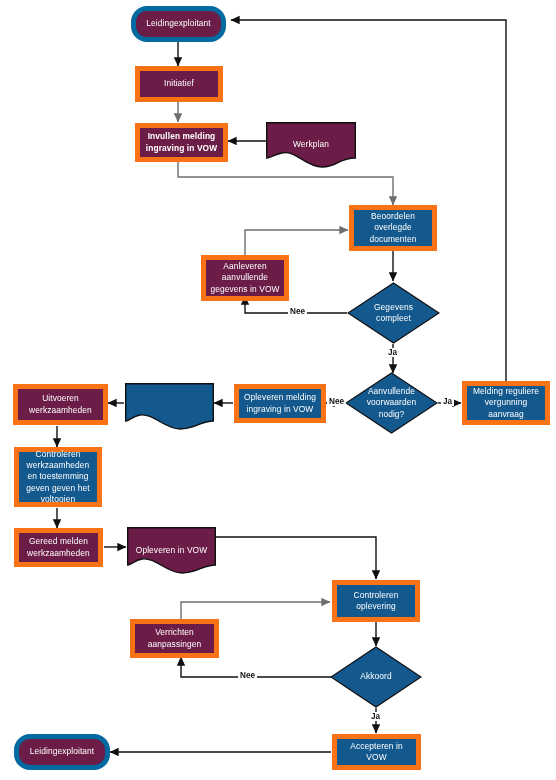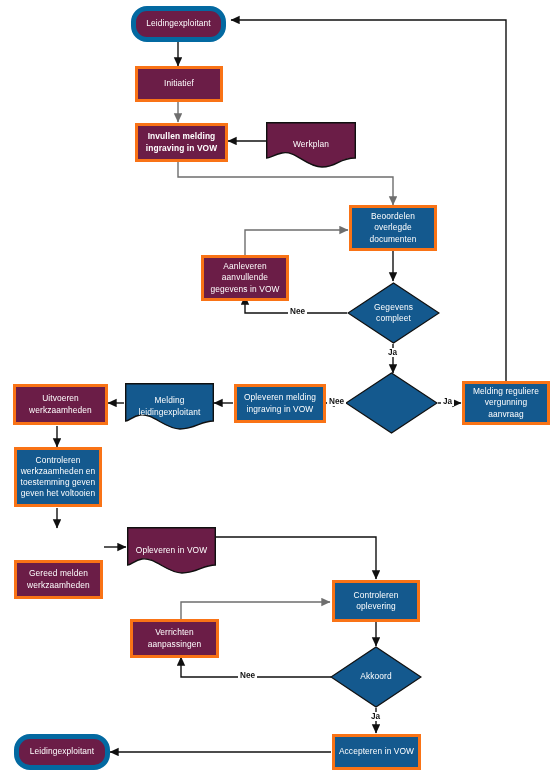--- a/index.html
+++ b/index.html
@@ -15,21 +15,21 @@
     box-sizing:border-box;
     display:flex;align-items:center;justify-content:center;
     text-align:center;
     color:#ffffff;
     font-size:8.4px;
     line-height:1.32;
     letter-spacing:.1px;
     padding:2px 3px;
     z-index:5;
   }
-  .node.proc{border:3px solid #f97316;text-align:center;}
+  .node.proc{border:5px solid #f97316;text-align:center;}
   .node.purple{background:#6B1D47;}
   .node.blue{background:#14598E;}
   .node.term{border-radius:16px;border:5px solid #0369a1;}
   .node.doc{background:transparent;border:none;padding:0;}
   .node.doc .doclabel{position:relative;z-index:2;width:100%;padding:0 4px;box-sizing:border-box;}
   .node.doc svg{position:absolute;left:0;top:0;width:100%;height:100%;z-index:1;}
   .node.dia{background:transparent;border:none;}
   .node.dia svg{position:absolute;left:0;top:0;width:100%;height:100%;z-index:1;}
   .node.dia .dialabel{position:relative;z-index:2;width:86%;}
   .edgelabel{
@@ -136,46 +136,46 @@
   <svg viewBox="0 0 93 62" preserveAspectRatio="none">
     <path d="M46.5,1 L92,31 L46.5,61 L1,31 Z" fill="#14598E" stroke="#101010" stroke-width="1.3"></path>
   </svg>
   <span class="dialabel">Gegevens compleet</span>
 </div>
 
 <div class="node dia" style="left:345px;top:372px;width:93px;height:62px;">
   <svg viewBox="0 0 93 62" preserveAspectRatio="none">
     <path d="M46.5,1 L92,31 L46.5,61 L1,31 Z" fill="#14598E" stroke="#101010" stroke-width="1.3"></path>
   </svg>
+  <span class="dialabel">Aanvullende voorwaarden nodig?</span>
 </div>
 
 <div class="node proc blue" style="left:462px;top:381px;width:88px;height:44px;">
   <span>Melding reguliere vergunning aanvraag</span>
 </div>
 
 <div class="node proc blue" style="left:234px;top:384px;width:92px;height:39px;">
   <span>Opleveren melding ingraving in VOW</span>
 </div>
 
 <div class="node doc" style="left:125px;top:383px;width:89px;height:47px;">
   <svg viewBox="0 0 89 47" preserveAspectRatio="none">
     <path d="M0.7,0.7 L88.3,0.7 L88.3,38 C76,38 70,46 55,46 C40,46 28,30 15,32 C8,33 4,38 0.7,38 Z" fill="#14598E" stroke="#101010" stroke-width="1.4"></path>
   </svg>
-  <span class="doclabel">Melding leidingexploitant</span>
 </div>
 
 <div class="node proc purple" style="left:13px;top:384px;width:95px;height:41px;">
   <span>Uitvoeren werkzaamheden</span>
 </div>
 
 <div class="node proc blue" style="left:14px;top:447px;width:88px;height:60px;">
   <span>Controleren werkzaamheden en toestemming geven geven het voltooien</span>
 </div>
 
-<div class="node proc purple" style="left:14px;top:528px;width:89px;height:39px;margin-top:32px;">
+<div class="node proc purple" style="left:14px;top:528px;width:89px;height:39px;">
   <span>Gereed melden werkzaamheden</span>
 </div>
 
 <div class="node doc" style="left:127px;top:527px;width:89px;height:47px;">
   <svg viewBox="0 0 89 47" preserveAspectRatio="none">
     <path d="M0.7,0.7 L88.3,0.7 L88.3,38 C76,38 70,46 55,46 C40,46 28,30 15,32 C8,33 4,38 0.7,38 Z" fill="#6B1D47" stroke="#101010" stroke-width="1.4"></path>
   </svg>
   <span class="doclabel">Opleveren in VOW</span>
 </div>
 

